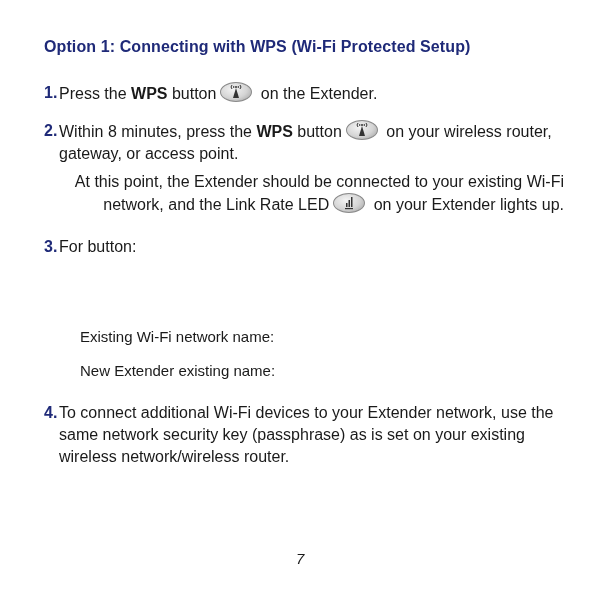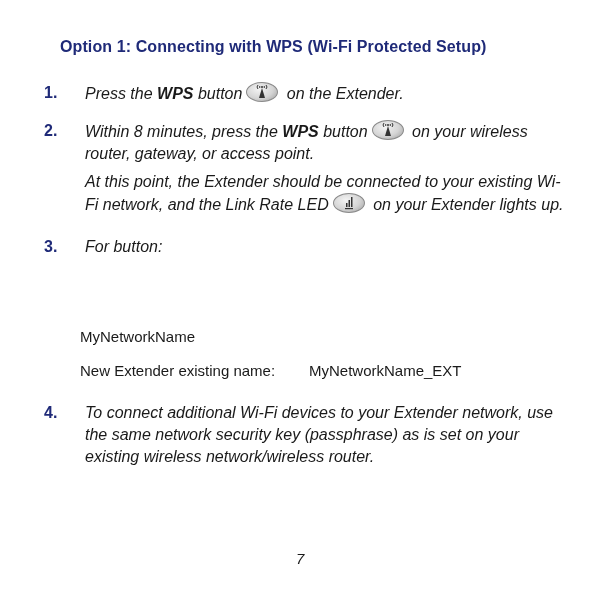--- a/index.html
+++ b/index.html
@@ -1,24 +1,24 @@
 <!DOCTYPE html>
 <html><head>
 <meta charset="utf-8">
 <style>
   html, body { margin: 0; padding: 0; background: #ffffff; }
   body { width: 600px; height: 600px; position: relative; overflow: hidden;
          font-family: "Liberation Sans", sans-serif; color: #1a1a1a; }
-  .heading { position: absolute; left: 60px; top: 38px; font-size: 16px; font-weight: bold;
+  .heading { position: absolute; left: 44px; top: 38px; font-size: 16px; font-weight: bold;
              color: #1f2a78; letter-spacing: 0.1px; }
   .step { position: absolute; left: 44px; width: 520px; font-size: 16px; line-height: 22px; }
   .num { position: absolute; left: 0; top: 0; color: #1f2a78; font-weight: bold; }
-  .body { margin-left: 41px; font-style: italic; }
+  .body { margin-left: 15px; }
   .body p { margin: 0; }
-  .body p + p { margin-top: 6px; }
+  .body p + p { margin-top: 6px; text-align: right; }
   .icon { display: inline-block; width: 30px; height: 18px; border-radius: 50%;
           background: radial-gradient(ellipse at 40% 35%, #f4f4f4 0%, #d4d4d4 55%, #9a9a9a 100%);
           border: 1px solid #8a8a8a; vertical-align: -3px; margin: 0 4px; position: relative; }
   .icon svg { position: absolute; left: 8px; top: 2px; }
   .ex-table { position: absolute; left: 80px; top: 328px; font-size: 15px; }
   .ex-row { display: flex; height: 34px; }
   .ex-label { width: 229px; }
   .page-num { position: absolute; left: 296px; top: 550px; font-size: 15px; font-style: italic; }
 </style>
 </head>
@@ -56,25 +56,24 @@
 
 <div class="step" style="top:236px">
   <span class="num">3.</span>
   <div class="body">
     <p><span>For button:</span></p>
   </div>
 </div>
 
 <div class="ex-table">
   <div class="ex-row">
-    <span>MyNetworkName</span>
+    <span class="ex-label">Existing Wi-Fi network name:</span>
   </div>
   <div class="ex-row">
     <span class="ex-label">New Extender existing name:</span>
-    <span>MyNetworkName_EXT</span>
   </div>
 </div>
 
 <div class="step" style="top:402px">
   <span class="num">4.</span>
   <div class="body">
     <p>To connect additional Wi-Fi devices to your Extender network, use the same network security key (passphrase) as is set on your existing wireless network/wireless router.</p>
   </div>
 </div>
 

